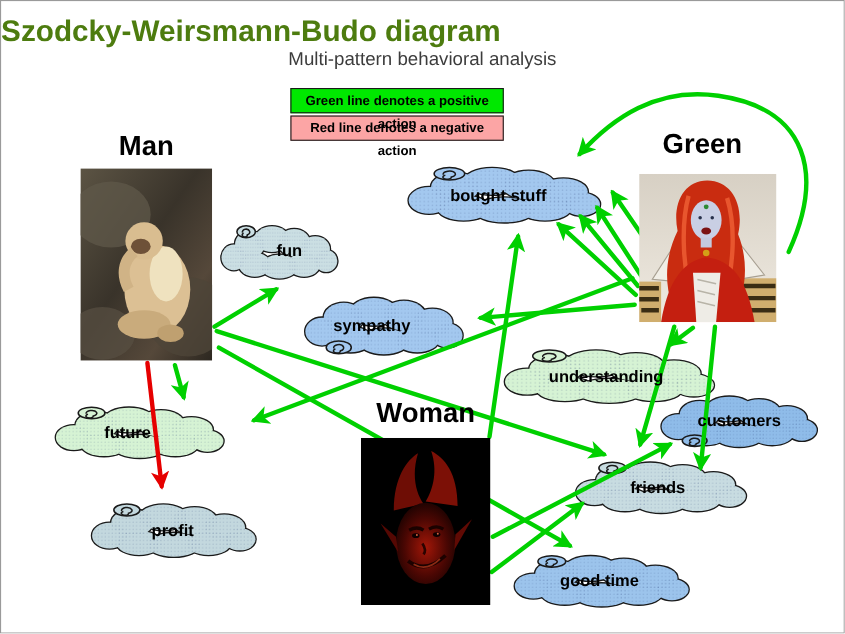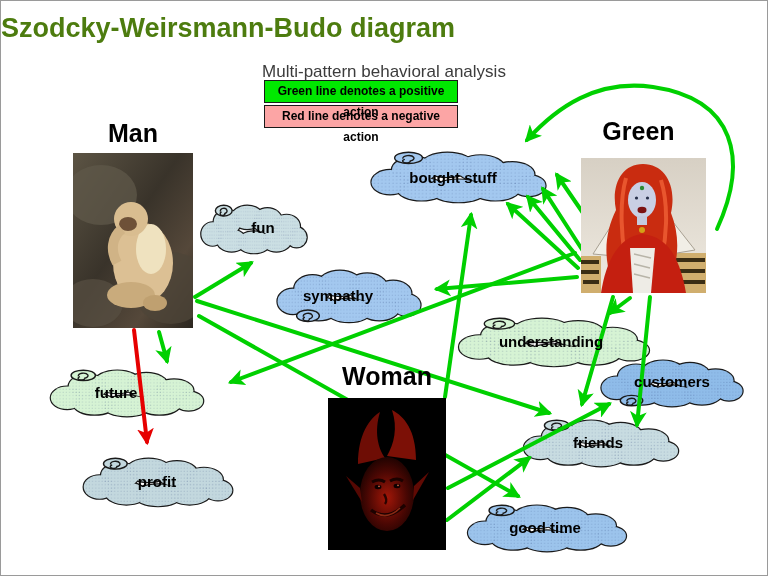--- a/index.html
+++ b/index.html
@@ -1,20 +1,20 @@
 <!DOCTYPE html>
 <html><head>
 <meta charset="utf-8">
 <style>
   html,body{margin:0;padding:0;background:#fff;font-family:"Liberation Sans",sans-serif;}
   #stage{position:relative;width:768px;height:576px;background:#fff;overflow:hidden;
          box-sizing:border-box;border:1px solid #9a9a9a;}
   .title{position:absolute;left:0;right:0;top:12px;
          font-size:27px;font-weight:bold;color:#4d7c0f;letter-spacing:0px;}
-  .subtitle{position:absolute;left:0;right:0;top:61px;text-align:center;
+  .subtitle{position:absolute;left:0;right:0;top:43px;text-align:center;
          font-size:17px;color:#3c3c3c;}
   .legend{position:absolute;left:263px;top:79px;width:194px;}
   .legend-row{box-sizing:border-box;width:100%;height:23px;line-height:21px;
          text-align:center;font-size:12px;font-weight:bold;color:#000;
          border:1px solid #1a1a1a;margin-bottom:2px;}
   .legend-row.positive{background:#00e800;}
   .legend-row.negative{background:#fca5a5;}
   .actor-label{position:absolute;font-size:25px;font-weight:bold;color:#000;
          text-align:center;white-space:nowrap;}
   .photo{position:absolute;overflow:hidden;}

